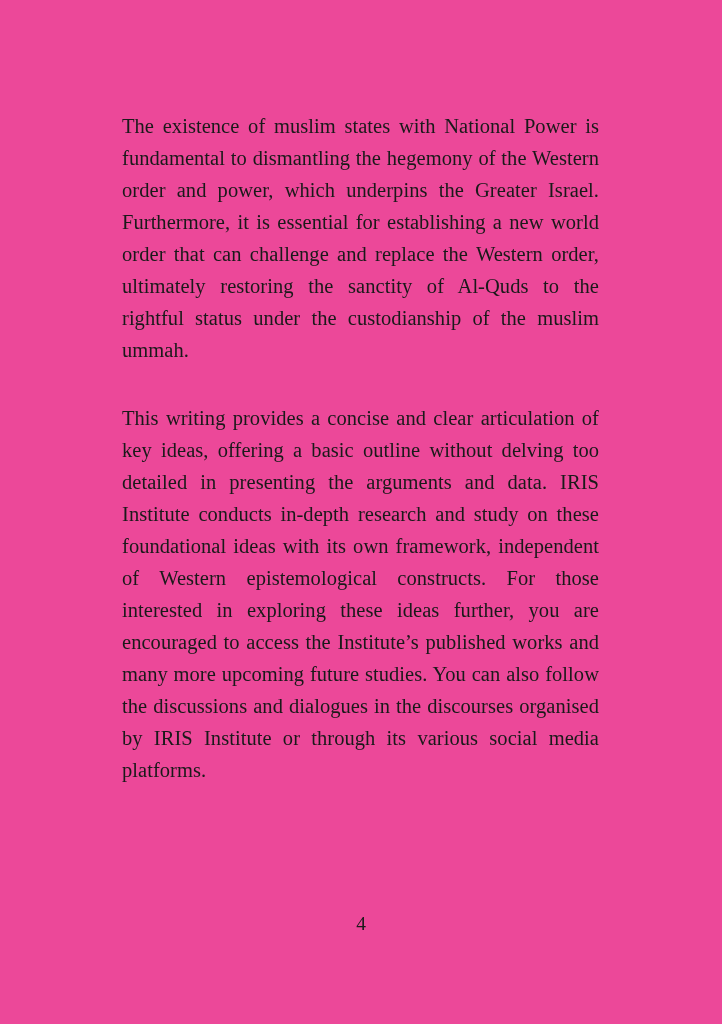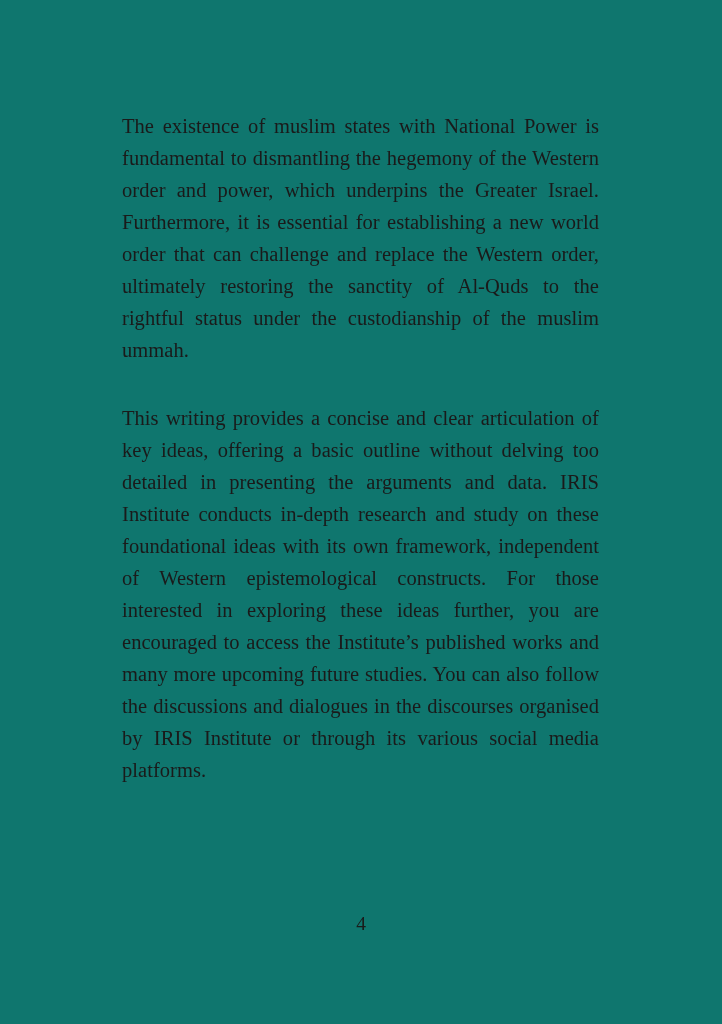--- a/index.html
+++ b/index.html
@@ -4,21 +4,21 @@
 <style>
   html, body {
     margin: 0;
     padding: 0;
     background: #ffffff;
   }
   .page {
     position: relative;
     width: 722px;
     height: 1024px;
-    background: #0f766e;
+    background: #ec4899;
     margin: 0 auto;
     overflow: hidden;
     font-family: "Liberation Serif", "DejaVu Serif", serif;
     color: #1a1a1a;
   }
   .text-block {
     position: absolute;
     left: 122px;
     top: 110px;
     width: 477px;

